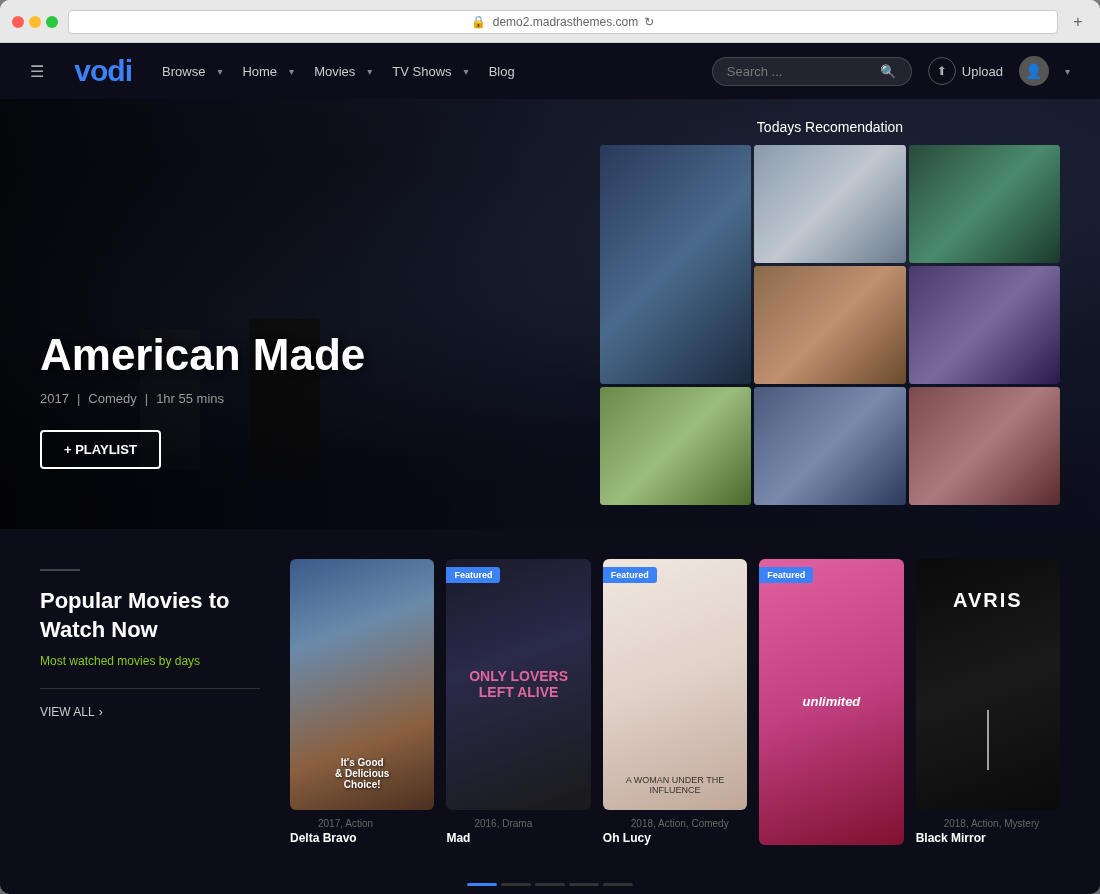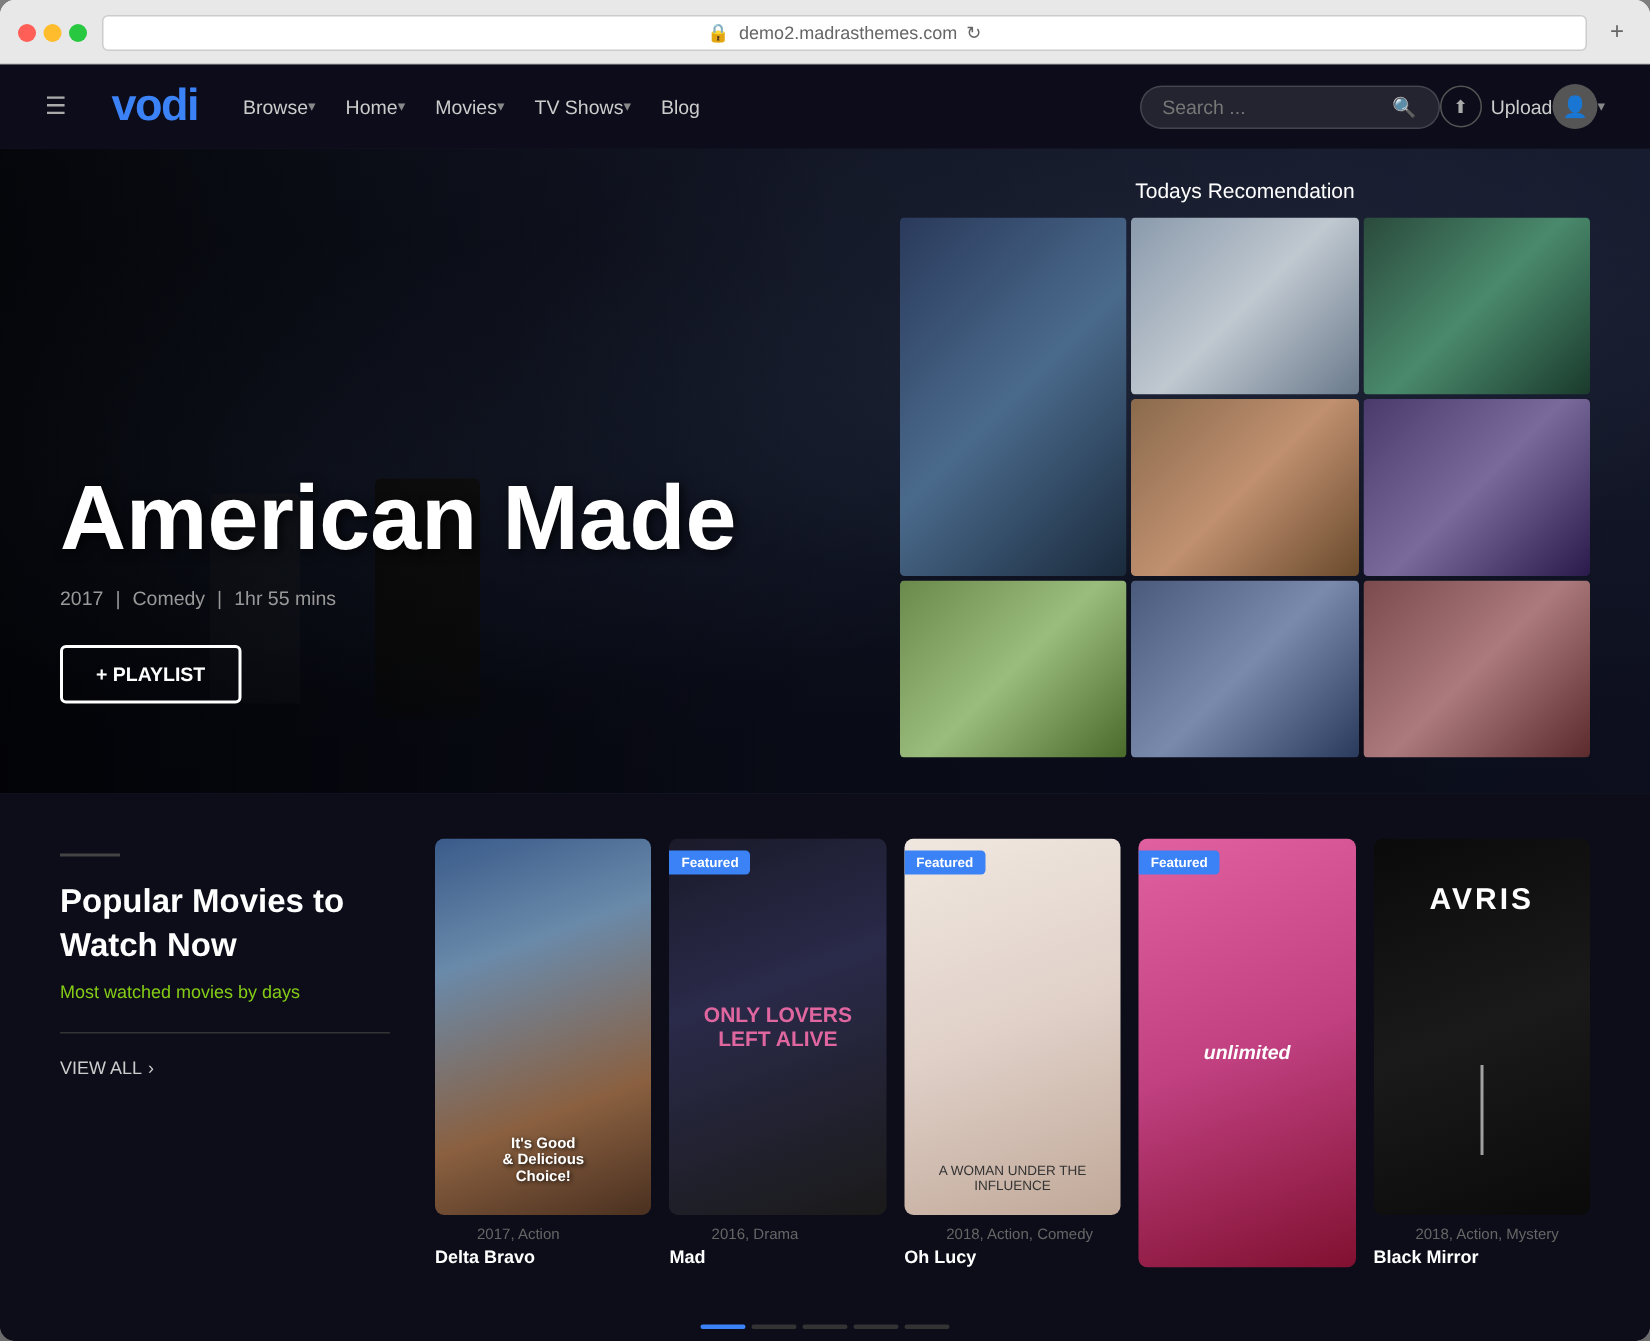--- a/index.html
+++ b/index.html
@@ -112,26 +112,27 @@
       align-items: center;
       gap: 20px;
       flex: 1;
     }
     .nav-link {
       color: #ccc;
       font-size: 13px;
       cursor: pointer;
       display: flex;
       align-items: center;
-      gap: 0;
+      gap: 12px;
     }
     .nav-chevron { font-size: 10px; color: #888; }
     .nav-right {
       display: flex;
       align-items: center;
+      gap: 16px;
     }
     .search-box {
       background: rgba(255,255,255,0.1);
       border: 1px solid rgba(255,255,255,0.15);
       border-radius: 20px;
       padding: 6px 14px;
       display: flex;
       align-items: center;
       gap: 8px;
       width: 200px;
@@ -236,21 +237,21 @@
       inset: 0;
       background: linear-gradient(to right, rgba(0,0,0,0.8) 0%, rgba(0,0,0,0.3) 50%, rgba(0,0,0,0.1) 100%);
     }
 
     .hero-content {
       position: absolute;
       left: 40px;
       bottom: 60px;
     }
     .hero-title {
-      font-size: 61px;
+      font-size: 44px;
       font-weight: 800;
       color: #fff;
       line-height: 1.1;
       margin-bottom: 12px;
       text-shadow: 2px 2px 8px rgba(0,0,0,0.8);
     }
     .hero-info {
       color: #999;
       font-size: 13px;
       margin-bottom: 24px;

